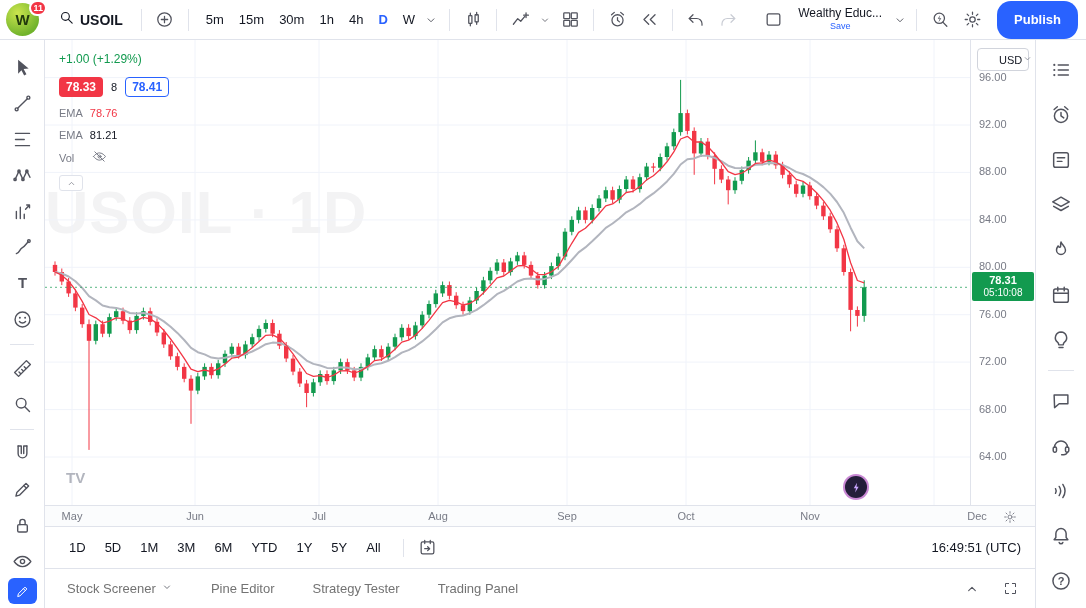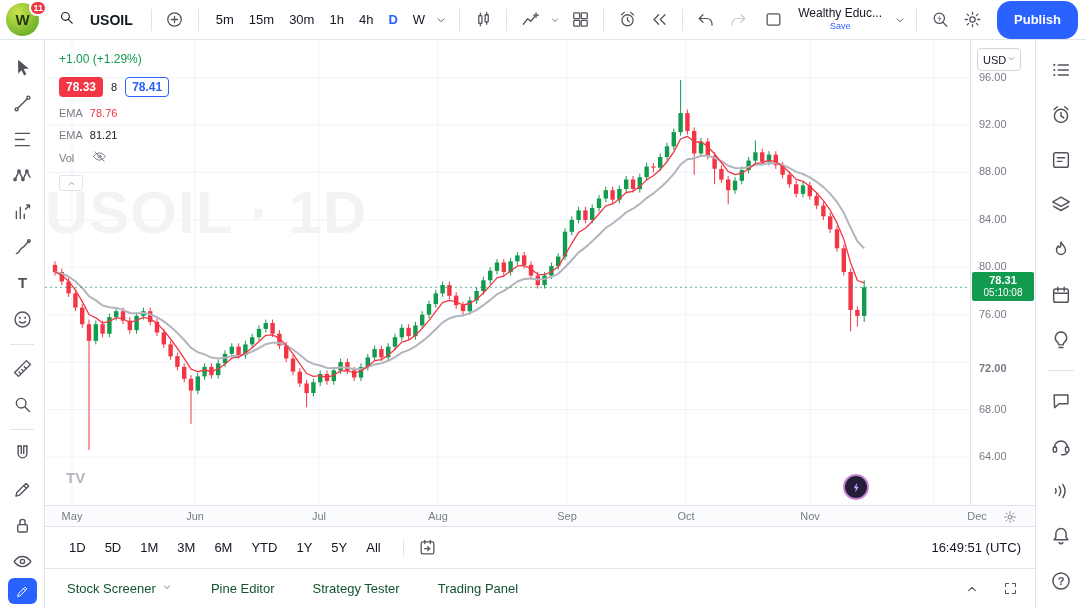--- a/index.html
+++ b/index.html
@@ -15,21 +15,21 @@
   .icon-btn{width:30px;height:30px;border-radius:4px;display:flex;align-items:center;justify-content:center;
     color:var(--icon);cursor:pointer;flex:none}
   .icon-btn.disabled{color:#c9ccd4}
   .mini-caret,.caret-btn{width:16px;height:30px;display:flex;align-items:center;justify-content:center;color:var(--icon);cursor:pointer;flex:none}
   .logo{position:relative;width:42px;height:36px;flex:none;cursor:pointer}
   .logo-circle{position:absolute;left:2px;top:1px;width:33px;height:33px;border-radius:50%;
     background:radial-gradient(circle at 35% 30%,#cbe54e,#71b32c 72%);color:#223a0d;font-weight:bold;font-size:15px;
     display:flex;align-items:center;justify-content:center}
   .logo-badge{position:absolute;right:-1px;top:-2px;min-width:17px;height:16px;border-radius:9px;background:var(--down);
     color:#fff;font-size:9px;font-weight:bold;display:flex;align-items:center;justify-content:center;border:2px solid #fff;padding:0 2px}
-  .symbol-search{display:flex;align-items:center;gap:15px;padding:0 10px;height:30px;cursor:pointer}
+  .symbol-search{display:flex;align-items:center;gap:5px;padding:0 10px;height:30px;cursor:pointer}
   .symbol-search .sym{font-size:14px;font-weight:bold;color:#131722}
   .symbol-search svg{color:#131722}
   .intervals{display:flex;align-items:center;gap:1px;margin:0 2px}
   .interval{padding:4px 7px;font-size:13px;color:#131722;border-radius:4px;cursor:pointer}
   .interval.active{color:var(--accent);font-weight:bold}
   .tb-right{margin-left:auto;display:flex;align-items:center;gap:2px}
   .layout-block{text-align:center;padding:2px 8px;cursor:pointer;line-height:1.15}
   .lay-name{font-size:12px;color:#131722;white-space:nowrap}
   .lay-save{font-size:9px;color:var(--accent)}
   .publish{background:var(--accent);color:#fff;font-size:13px;font-weight:600;height:38px;padding:0 17px;
@@ -64,22 +64,22 @@
   .lg-vol{display:flex;gap:18px;margin-top:8px;font-size:11px;align-items:center;color:var(--muted)}
   #legend-collapse{margin-top:9px;width:24px;height:16px;border:1px solid var(--border);border-radius:3px;background:#fff;
     display:flex;align-items:center;justify-content:center;color:var(--muted);cursor:pointer}
   #tv-logo{position:absolute;left:20px;top:426px;color:#b2b5be;pointer-events:none}
   #event-badge{position:absolute;left:800px;top:436px;width:22px;height:22px;border-radius:50%;background:#241e3a;
     box-shadow:0 0 0 2px rgba(156,39,176,.55);color:#c9a7ff;display:flex;align-items:center;justify-content:center;cursor:pointer}
 
   
   #price-axis{position:absolute;left:970px;top:40px;width:65px;height:465px;background:#fff;border-left:1px solid var(--border);z-index:4}
   .axis-label{position:absolute;left:8px;font-size:11px;color:var(--muted)}
-  #usd-select{position:absolute;left:6px;top:8px;width:44px;height:23px;border:1px solid #d1d4dc;border-radius:4px;
-    display:flex;align-items:center;justify-content:space-between;padding:0 5px;font-size:11px;color:#131722;background:#fff;z-index:2;cursor:pointer}
+  #usd-select{position:absolute;left:6px;top:8px;width:52px;height:23px;border:1px solid #d1d4dc;border-radius:4px;
+    display:flex;align-items:center;justify-content:space-between;padding:0 21px;font-size:11px;color:#131722;background:#fff;z-index:2;cursor:pointer}
   #usd-select svg{color:var(--muted)}
   #last-price-label{position:absolute;left:1px;width:62px;background:var(--up);color:#fff;border-radius:2px;
     text-align:center;padding:2px 0;z-index:2;line-height:1.2}
   #lp-price{font-size:11px;font-weight:bold}
   #lp-cd{font-size:10px}
 
   
   #time-axis{position:absolute;left:45px;top:505px;width:990px;height:22px;background:#fbfcfd;
     border-top:1px solid var(--border);border-bottom:1px solid var(--border);z-index:4}
   .month{position:absolute;top:4px;transform:translateX(-50%);font-size:11px;color:var(--muted);cursor:ew-resize}
@@ -88,21 +88,21 @@
   
   #range-row{position:absolute;left:45px;top:527px;width:990px;height:41px;background:#fff;display:flex;align-items:center;
     padding:0 10px 0 18px;z-index:4}
   .range-btn{font-size:13px;color:#131722;padding:3px 6px;margin-right:7px;border-radius:4px;cursor:pointer}
   .vsep{width:1px;height:18px;background:var(--border);margin:0 9px}
   .clock{margin-left:auto;font-size:13px;color:#131722;cursor:pointer;padding-right:4px}
 
   
   #bottom-panel{position:absolute;left:45px;top:568px;width:990px;height:40px;background:#fff;border-top:1px solid var(--border);
     display:flex;align-items:center;padding:0 14px 0 22px;z-index:4}
-  .b-tab{display:flex;align-items:center;gap:5px;font-size:13px;color:#14532d;margin-right:38px;cursor:pointer;white-space:nowrap}
+  .b-tab{display:flex;align-items:center;gap:5px;font-size:13px;color:#737373;margin-right:38px;cursor:pointer;white-space:nowrap}
   .b-tab svg{color:var(--icon)}
   #bp-icons{margin-left:auto;display:flex;gap:16px;color:var(--icon)}
   #bp-icons .icon-btn{width:22px;height:22px}
 
   
   #right-rail{position:absolute;left:1035px;top:40px;width:51px;height:568px;background:#fff;border-left:1px solid var(--border);
     display:flex;flex-direction:column;align-items:center;padding:13px 0 8px;z-index:5}
   .side-btn{width:34px;height:34px;margin-bottom:11px;border-radius:4px;display:flex;align-items:center;justify-content:center;
     color:var(--icon);cursor:pointer;flex:none}
   .side-divider{width:26px;height:1px;background:var(--border);margin:2px 0 13px;flex:none}
@@ -644,21 +644,21 @@
             <path d="M7 10l5 5 5-5"></path>
           </svg></span>
     </div>
     <div id="axis-labels">
         <span class="axis-label" style="top: 31px;">96.00</span>
         <span class="axis-label" style="top: 78px;">92.00</span>
         <span class="axis-label" style="top: 125px;">88.00</span>
         <span class="axis-label" style="top: 173px;">84.00</span>
         <span class="axis-label" style="top: 220px;">80.00</span>
         <span class="axis-label" style="top: 268px;">76.00</span>
-        <span class="axis-label" style="top: 322px; font-weight: bold;">72.00</span>
+        <span class="axis-label" style="top: 315px;">72.00</span>
         <span class="axis-label" style="top: 363px;">68.00</span>
         <span class="axis-label" style="top: 410px;">64.00</span>
       </div>
     <div id="last-price-label" style="top: 232px;">
       <div id="lp-price">78.31</div>
       <div id="lp-cd">05:10:08</div>
     </div>
   </div>
 
   <div id="time-axis">

